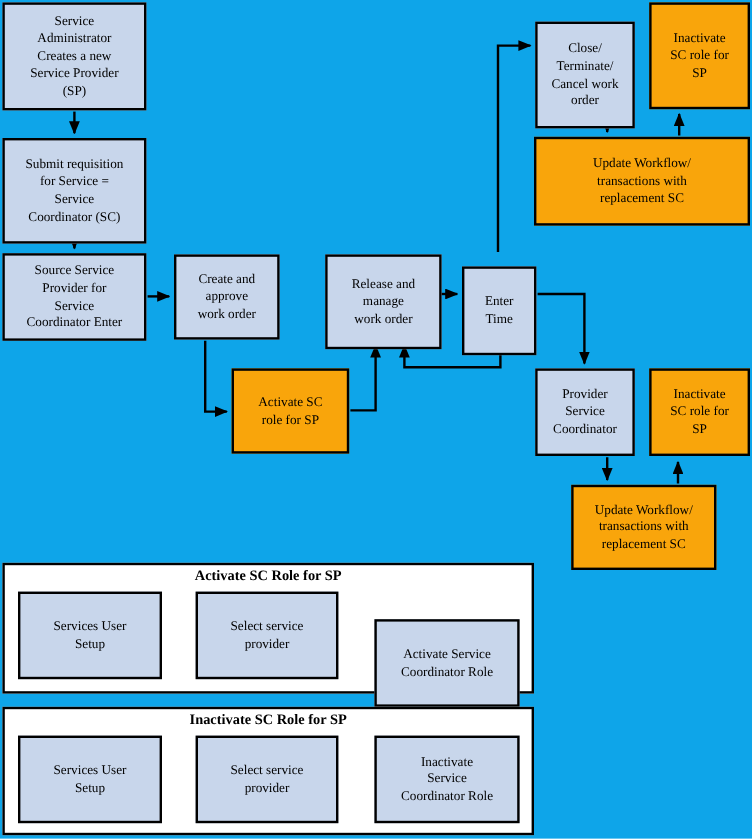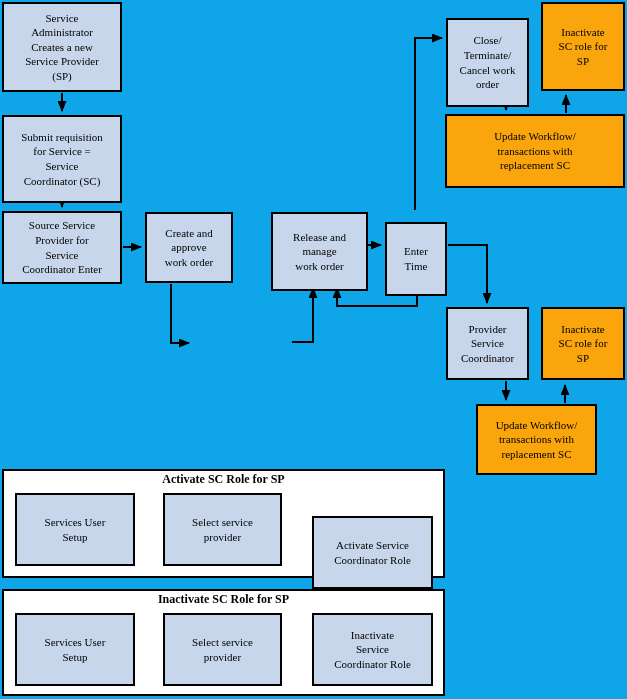--- a/index.html
+++ b/index.html
@@ -115,20 +115,22 @@
 for Service =
 Service
 Coordinator (SC)</div>
   <div class="node n-source-sp">Source Service
 Provider for
 Service
 Coordinator Enter</div>
   <div class="node n-create-approve">Create and
 approve
 work order</div>
+  <div class="node orange n-activate-sc">Activate SC
+role for SP</div>
   <div class="node n-release-manage">Release and
 manage
 work order</div>
   <div class="node n-enter-time">Enter
 Time</div>
   <div class="node n-close-terminate">Close/
 Terminate/
 Cancel work
 order</div>
   <div class="node orange n-inactivate-top">Inactivate

